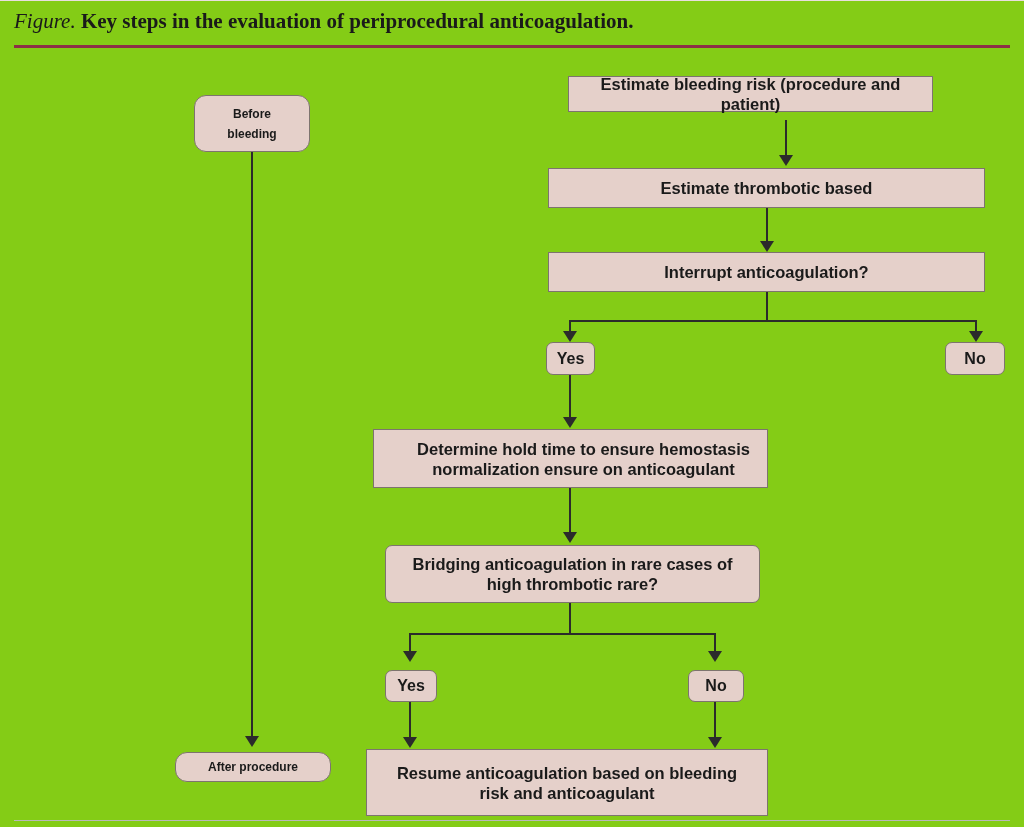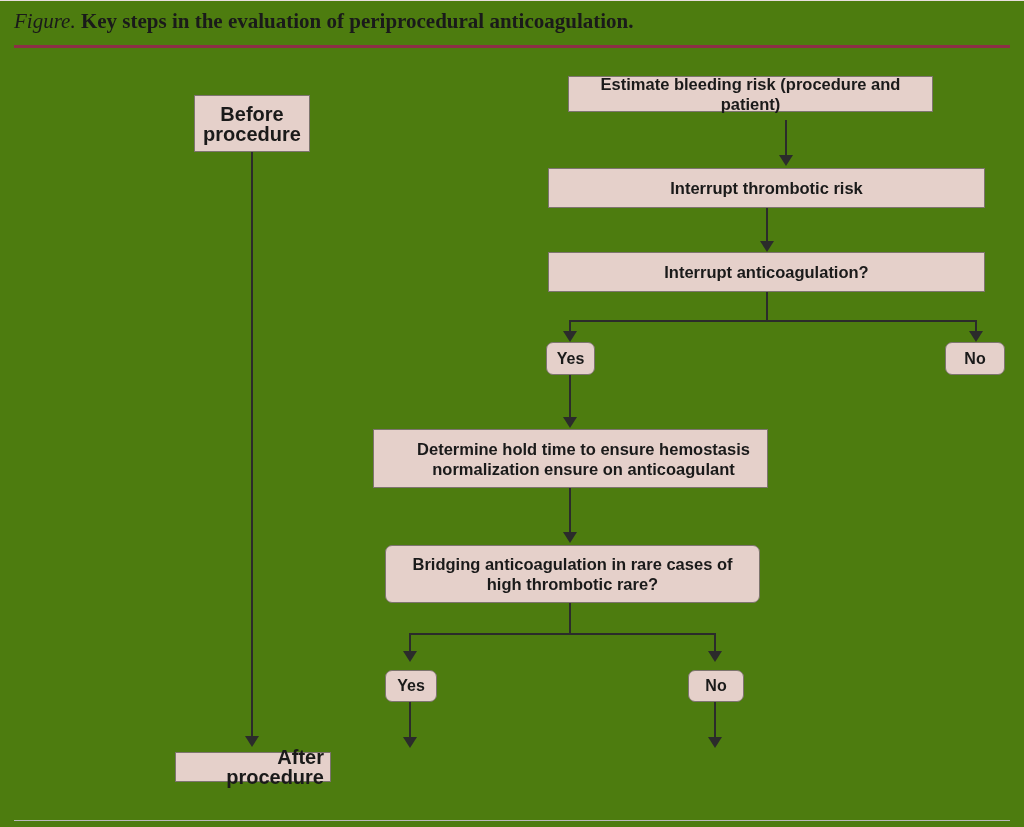--- a/index.html
+++ b/index.html
@@ -7,21 +7,21 @@
     padding: 0;
     background: #ffffff;
   }
   body {
     font-family: "Liberation Sans", sans-serif;
   }
   #page {
     position: relative;
     width: 1024px;
     height: 827px;
-    background: #4d7c0f;
+    background: #84cc16;
     overflow: hidden;
   }
 
   
   .top-hairline {
     position: absolute;
     left: 0; top: 0;
     width: 1024px; height: 1px;
     background: #e8dede;
   }
@@ -70,23 +70,24 @@
     align-items: center;
     justify-content: center;
     text-align: center;
     padding: 2px 6px;
   }
   .node.small {
     font-size: 16px;
     border-radius: 7px;
   }
   .node.phase {
-    font-size: 20px;
+    font-size: 12px;
     line-height: 20px;
     font-weight: bold;
+    border-radius: 12px;
   }
 
   
   .vline {
     position: absolute;
     width: 2px;
     background: #2b2b2b;
   }
   .hline {
     position: absolute;
@@ -110,39 +111,39 @@
 
   <div class="fig-caption">
     <span class="fig-word">Figure.</span>
     <span class="fig-title">Key steps in the evaluation of periprocedural anticoagulation.</span>
   </div>
 
   <div class="header-rule"></div>
 
   <div class="node phase" style="left:194px; top:95px; width:116px; height:57px; flex-direction:column;">
     <span>Before</span>
-    <span>procedure</span>
+    <span>bleeding</span>
   </div>
 
   <div class="vline" style="left:251px; top:152px; height:585px;"></div>
   <div class="arrowhead" style="left:245px; top:736px;"></div>
 
   <div class="node phase" style="left:175px; top:752px; width:156px; height:30px;text-align:right;">
     <span>After procedure</span>
   </div>
 
   <div class="node" style="left:568px; top:76px; width:365px; height:36px;">
     <span>Estimate bleeding risk (procedure and patient)</span>
   </div>
 
   <div class="vline" style="left:785px; top:120px; height:36px;"></div>
   <div class="arrowhead" style="left:779px; top:155px;"></div>
 
   <div class="node" style="left:548px; top:168px; width:437px; height:40px;">
-    <span>Interrupt thrombotic risk</span>
+    <span>Estimate thrombotic based</span>
   </div>
 
   <div class="vline" style="left:766px; top:208px; height:38px;"></div>
   <div class="arrowhead" style="left:760px; top:241px;"></div>
 
   <div class="node" style="left:548px; top:252px; width:437px; height:40px;text-align:center;">
     <span>Interrupt anticoagulation?</span>
   </div>
 
   <div class="vline" style="left:766px; top:292px; height:29px;"></div>
@@ -190,16 +191,20 @@
   <div class="node small" style="left:688px; top:670px; width:56px; height:32px;">
     <span>No</span>
   </div>
 
   <div class="vline" style="left:409px; top:702px; height:36px;"></div>
   <div class="arrowhead" style="left:403px; top:737px;"></div>
 
   <div class="vline" style="left:714px; top:702px; height:36px;"></div>
   <div class="arrowhead" style="left:708px; top:737px;"></div>
 
+  <div class="node" style="left:366px; top:749px; width:402px; height:67px; flex-direction:column;">
+    <span>Resume anticoagulation based on bleeding</span>
+    <span>risk and anticoagulant</span>
+  </div>
 
   <div class="footer-rule"></div>
 
 </div>
 
 </body></html>

